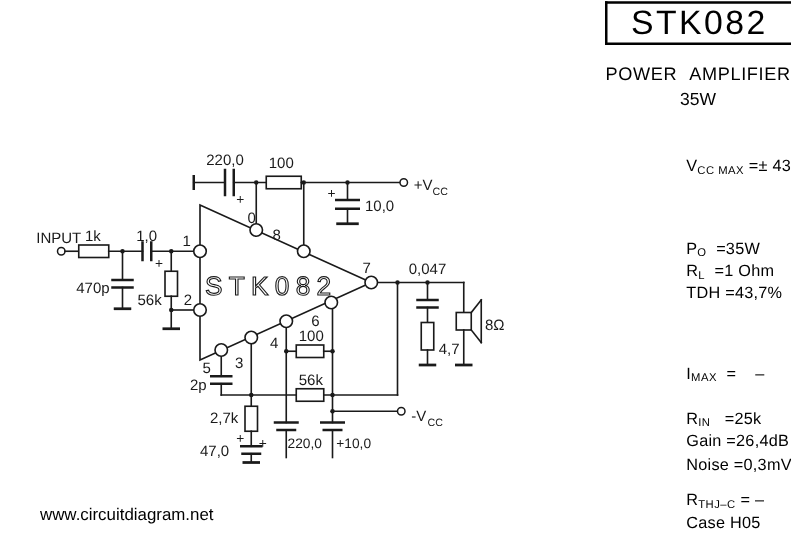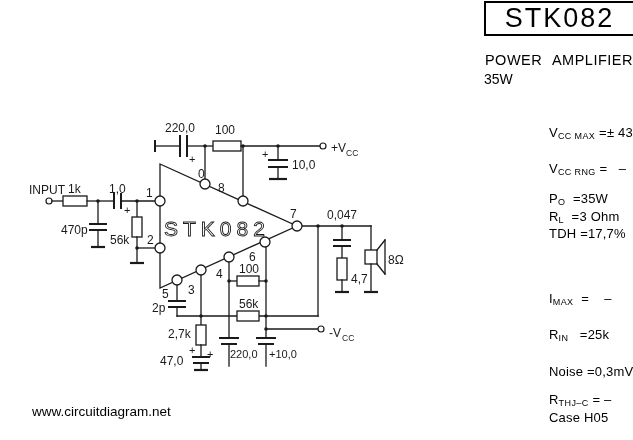--- a/index.html
+++ b/index.html
@@ -18,23 +18,23 @@
   text{font-family:"Liberation Sans",sans-serif;font-size:12px;fill:#1a1a1a;}
   text.sm{font-size:11px;}
   text.plus{font-size:11px;}
   text.subsvg{font-size:8.5px;}
   text.chipname{font-size:21px;letter-spacing:5px;fill:none;stroke:#1a1a1a;stroke-width:0.9;}
   
   .titlebox{position:absolute;left:484px;top:1px;width:147px;height:31px;
             border-left:2px solid #000;border-top:2px solid #000;border-bottom:2px solid #000;
             display:flex;align-items:center;justify-content:center;}
   .titletext{font-size:27px;letter-spacing:2px;font-weight:400;}
-  .subtitle{position:absolute;left:484px;top:52px;width:149px;text-align:right;
+  .subtitle{position:absolute;left:484px;top:52px;width:149px;text-align:center;
             font-size:14.5px;letter-spacing:.5px;word-spacing:6px;}
-  .rating{position:absolute;left:484px;top:71px;width:149px;font-size:14px;}
+  .rating{position:absolute;left:484px;top:71px;width:149px;text-align:center;font-size:14px;}
   .specs{position:absolute;left:484px;top:0;width:149px;height:440px;}
   .spec-line{position:absolute;left:28px;font-size:13px;letter-spacing:.2px;white-space:pre;margin-left:37px;}
   .spec-line .sb{white-space:pre;}
   .spec-line .ss{font-size:9px;position:relative;top:2px;letter-spacing:.4px;white-space:pre;}
   .spec-line .sv{white-space:pre;}
   
   .watermark{position:absolute;left:32px;top:404px;font-size:13.5px;}
 </style>
 </head>
 <body>
@@ -199,24 +199,24 @@
 </svg>
 
 <div class="titlebox">
   <span class="titletext">STK082</span>
 </div>
 <div class="subtitle">POWER AMPLIFIER</div>
 <div class="rating">35W</div>
 
 <div class="specs">
   <div class="spec-line" style="top:125px"><span class="sb">V</span><span class="ss">CC MAX</span><span class="sv"> =± 43V</span></div>
-  <div class="spec-line" style="top:161px"><span class="sb">V</span><span class="ss">CC RNG</span><span class="sv"> =   –</span></div>
   <div class="spec-line" style="top:191px"><span class="sb">P</span><span class="ss">O</span><span class="sv">  =35W</span></div>
-  <div class="spec-line" style="top:209px"><span class="sb">R</span><span class="ss">L</span><span class="sv">  =3 Ohm</span></div>
-  <div class="spec-line" style="top:226px"><span class="sb">TDH</span><span class="ss"></span><span class="sv"> =17,7%</span></div>
+  <div class="spec-line" style="top:209px"><span class="sb">R</span><span class="ss">L</span><span class="sv">  =1 Ohm</span></div>
+  <div class="spec-line" style="top:226px"><span class="sb">TDH</span><span class="ss"></span><span class="sv"> =43,7%</span></div>
   <div class="spec-line" style="top:291px"><span class="sb">I</span><span class="ss">MAX</span><span class="sv">  =    –</span></div>
   <div class="spec-line" style="top:327px"><span class="sb">R</span><span class="ss">IN</span><span class="sv">   =25k</span></div>
+  <div class="spec-line" style="top:345px"><span class="sb">Gain</span><span class="ss"></span><span class="sv"> =26,4dB</span></div>
   <div class="spec-line" style="top:364px"><span class="sb">Noise</span><span class="ss"></span><span class="sv"> =0,3mV</span></div>
   <div class="spec-line" style="top:392px"><span class="sb">R</span><span class="ss">THJ–C</span><span class="sv"> = –</span></div>
   <div class="spec-line" style="top:410px"><span class="sb">Case H05</span><span class="ss"></span><span class="sv"></span></div>
 </div>
 
 <div class="watermark">www.circuitdiagram.net</div>
 
 </body></html>

